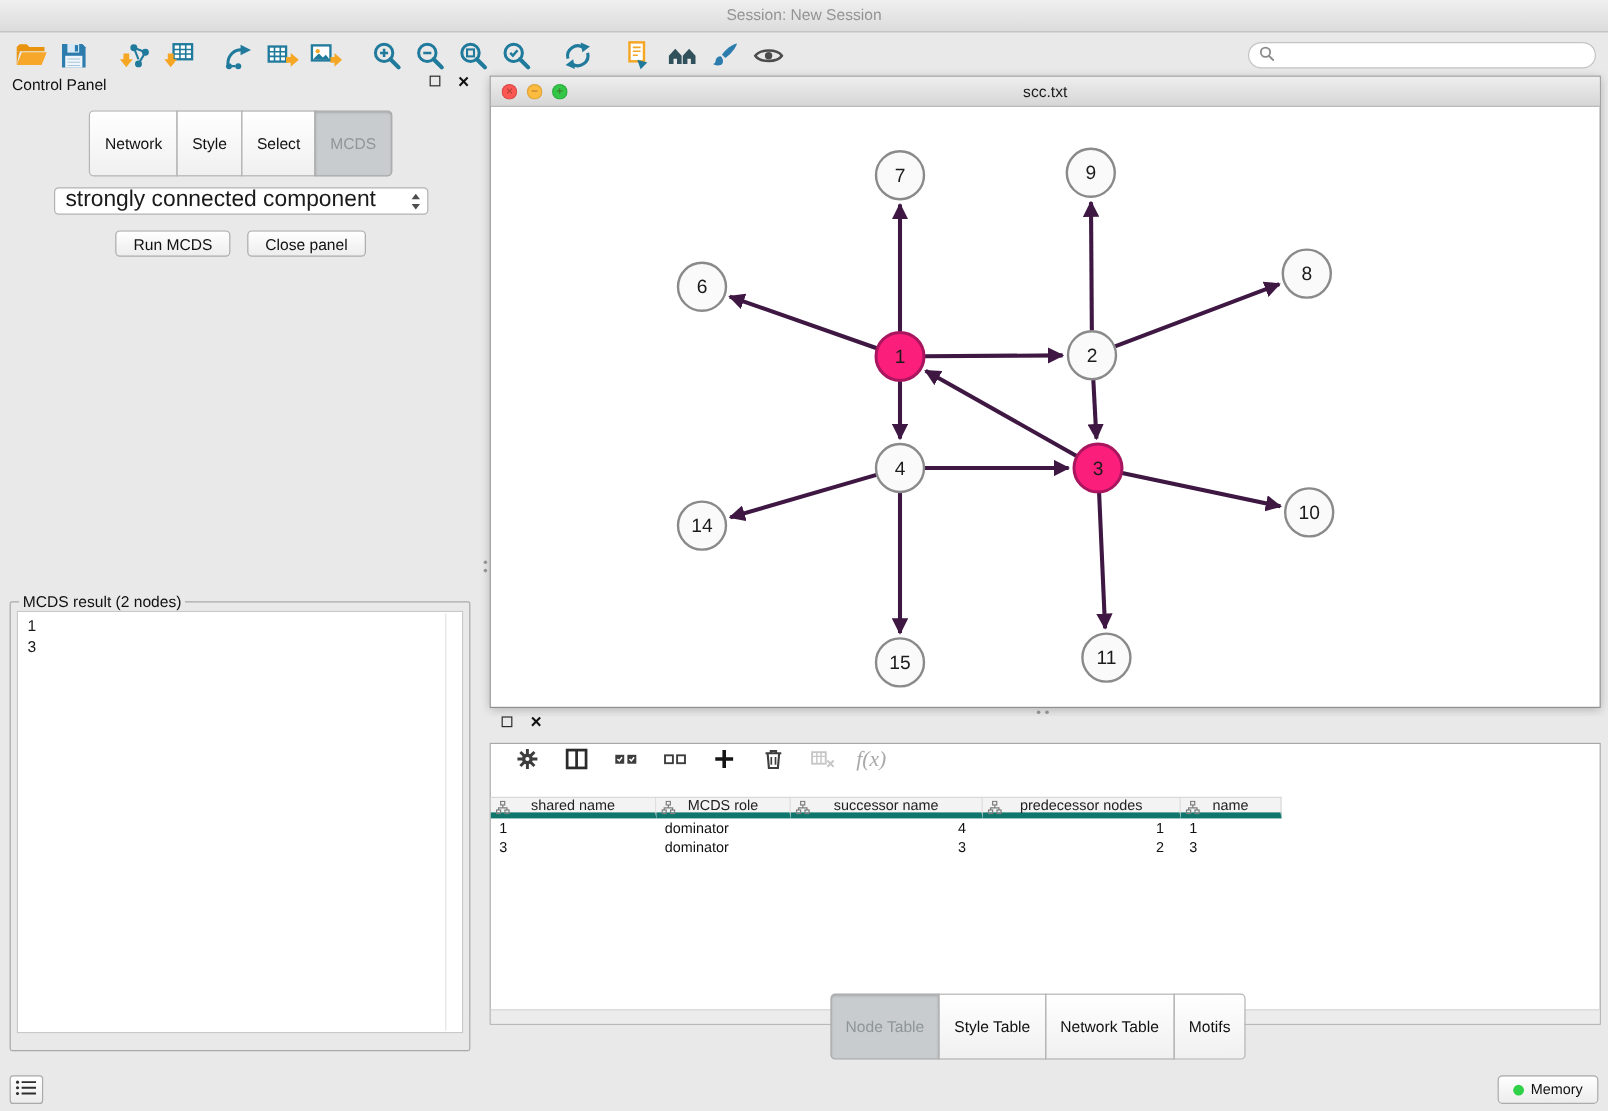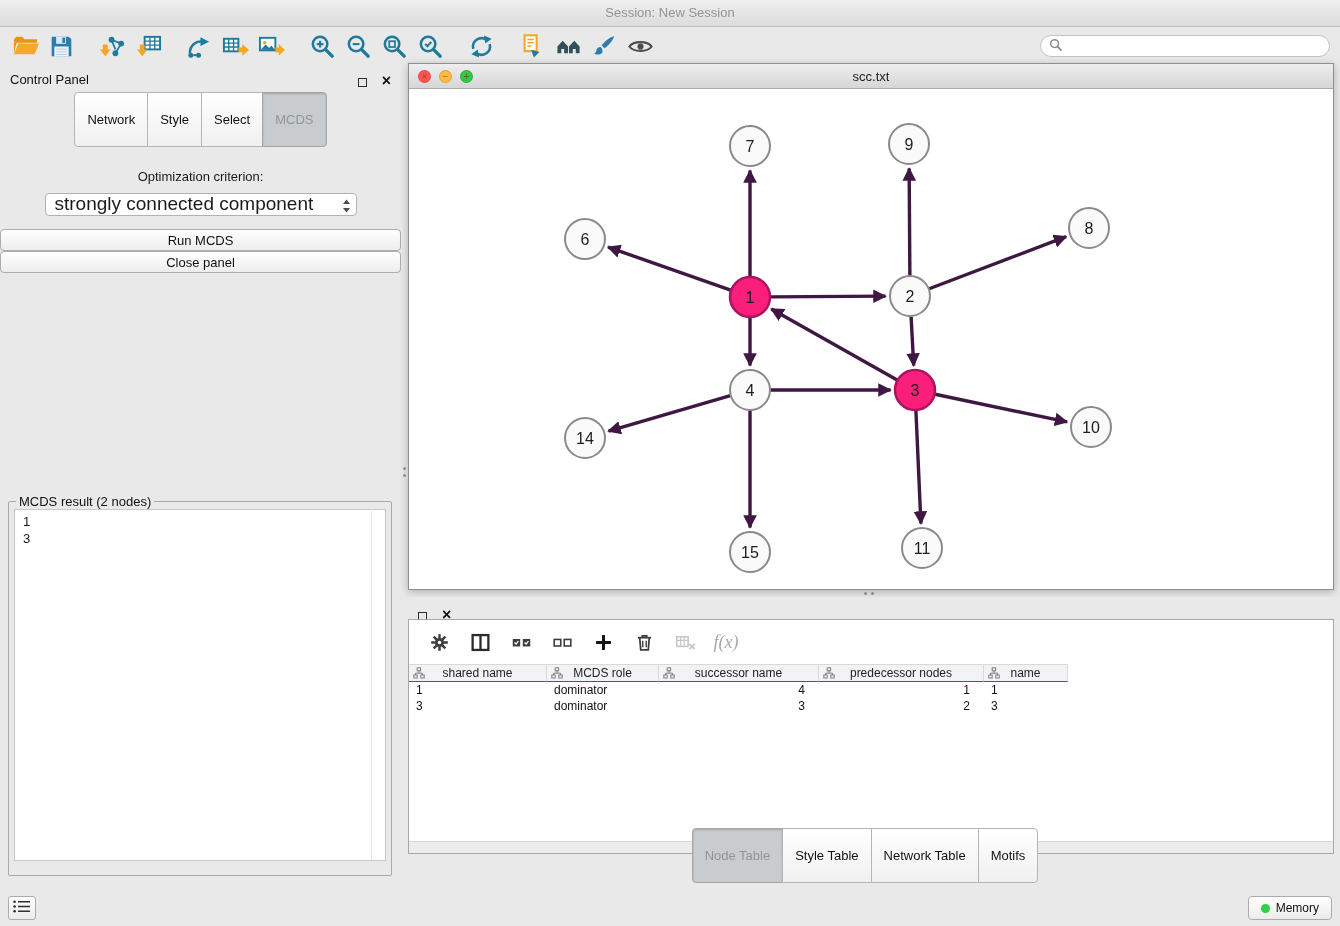--- a/index.html
+++ b/index.html
@@ -31,41 +31,41 @@
   .tb-btn.grp { margin-left:15px; }
   .search {
     margin-left:auto; width:290px; height:22px;
     background:#fff; border:1px solid #c3c3c3; border-radius:12px;
     display:flex; align-items:center; gap:5px; padding:0 8px;
   }
   .search input { border:none; outline:none; flex:1; font-size:12px; background:transparent; font-family:inherit; }
 
   
   .control-panel { position:absolute; left:0; top:63px; width:401px; bottom:36px; background:#e9e9e9; }
-  .panel-header { height:24px; display:flex; align-items:flex-end; padding:0 10px; }
+  .panel-header { height:24px; display:flex; align-items:flex-start; padding:0 10px; }
   .panel-title { flex:1; font-size:13px; color:#111; }
   .panel-float { width:9px; height:9px; border:1.5px solid #2c2c2c; margin-right:15px; display:inline-block; }
   .panel-close { font-size:16px; font-weight:bold; color:#111; line-height:12px; }
   .seg-tabs { display:flex; justify-content:center; margin-top:5px; }
   .seg-tab {
     padding:19px 12px; font-size:13px; color:#111;
     background: linear-gradient(#ffffff,#f0f0f0);
     border:1px solid #b5b5b5; margin-left:-1px;
   }
   .seg-tab:first-child { border-radius:4px 0 0 4px; margin-left:0; }
   .seg-tab:last-child  { border-radius:0 4px 4px 0; }
   .seg-tab.active { background:#c8ccce; color:#8f9698; border-color:#a6a6a6; box-shadow: inset 0 1px 2px rgba(0,0,0,.18); }
   .opt-label { text-align:center; margin-top:22px; font-size:13px; }
   .combo {
     width:312px; height:23px; margin:9px auto 0; position:relative;
     background:#fff; border:1px solid #b2b2b2; border-radius:4px;
     display:flex; align-items:flex-end; padding-left:9px; font-size:19px;
   }
   .combo-stepper { position:absolute; right:5px; top:3px; }
-  .btn-row { display:flex; justify-content:center; margin-top:13px;flex-direction:column; }
+  .btn-row { display:flex; justify-content:center; gap:14px; margin-top:13px; }
   .push-btn {
     height:22px; padding:0 14px; font-size:13px; color:#111;
     background: linear-gradient(#ffffff,#ededed);
     border:1px solid #adadad; border-radius:4px;
   }
   .result-group {
     position:absolute; left:8px; right:9px; top:431px; height:382px;
     border:1px solid #a9a9a9; border-radius:2px; padding:0 5px;
   }
   .result-group legend { font-size:13px; padding:0 3px; margin-left:2px; color:#111; }
@@ -94,27 +94,27 @@
   .traffic { position:absolute; left:9px; top:0; height:100%; display:flex; align-items:center; gap:8px; }
   .light {
     width:13px; height:13px; border-radius:50%; font-size:10px; line-height:12px;
     text-align:center; color:rgba(90,40,20,.55); border:1px solid rgba(0,0,0,.12);
   }
   #graph-svg { display:block; }
 
   
   .table-panel { position:absolute; left:408px; top:597px; width:926px; height:293px; background:#e9e9e9; }
   .table-body { position:absolute; left:0; right:0; top:22px; bottom:36px; background:#fff; border:1px solid #a8a8a8; }
-  .tbl-toolbar { height:44px; display:flex; align-items:center; gap:17px; padding-left:18px; }
+  .tbl-toolbar { height:44px; display:flex; align-items:flex-start; gap:17px; padding-left:18px; }
   .tt-btn { width:24px; height:24px; display:flex; align-items:center; justify-content:center; }
   .fx { font-family:"Liberation Serif", serif; font-style:italic; font-size:18px; color:#a8a8a8; }
   .thead { display:flex; }
   .th {
     position:relative; height:18px; background:#f3f3f3;
-    border-right:1px solid #d9d9d9; border-bottom:1px solid #0f766e; border-top:1px solid #d9d9d9;
+    border-right:1px solid #d9d9d9; border-bottom:5px solid #0f766e; border-top:1px solid #d9d9d9;
     display:flex; align-items:center; justify-content:center; font-size:12px; color:#222; flex:0 0 auto;
   }
   .sorticon { position:absolute; left:4px; top:2px; }
   .tr { display:flex; height:16px; align-items:center; }
   .td { font-size:12px; color:#111; flex:0 0 auto; padding:0 14px 0 7px; white-space:nowrap; overflow:hidden; }
   .hscroll { position:absolute; left:0; right:0; bottom:0; height:12px; background:#ececec; border-top:1px solid #d8d8d8; }
   .table-tabs { position:absolute; left:0; right:12px; bottom:7px; display:flex; justify-content:center; }
 
   
   .statusbar { position:absolute; left:0; right:0; bottom:0; height:36px; display:flex; align-items:center; padding:0 8px; }
@@ -263,21 +263,20 @@
     <span class="panel-title">Control Panel</span>
     <span class="panel-float"></span>
     <span class="panel-close">×</span>
   </div>
   <div class="seg-tabs" id="cp-tabs">
       <div class="seg-tab">Network</div>
       <div class="seg-tab">Style</div>
       <div class="seg-tab">Select</div>
       <div class="seg-tab active">MCDS</div>
     </div>
-  <div class="opt-label">Optimization criterion:</div>
   <div class="combo">
     <span>strongly connected component</span>
     <span class="combo-stepper"><svg width="9" height="16" viewBox="0 0 9 16">
           <path d="M4.5 1.5L8 6H1z" fill="#4d4d4d"></path>
           <path d="M4.5 14.5L1 10h7z" fill="#4d4d4d"></path>
         </svg></span>
   </div>
   <div class="btn-row">
     <button class="push-btn">Run MCDS</button>
     <button class="push-btn">Close panel</button>

